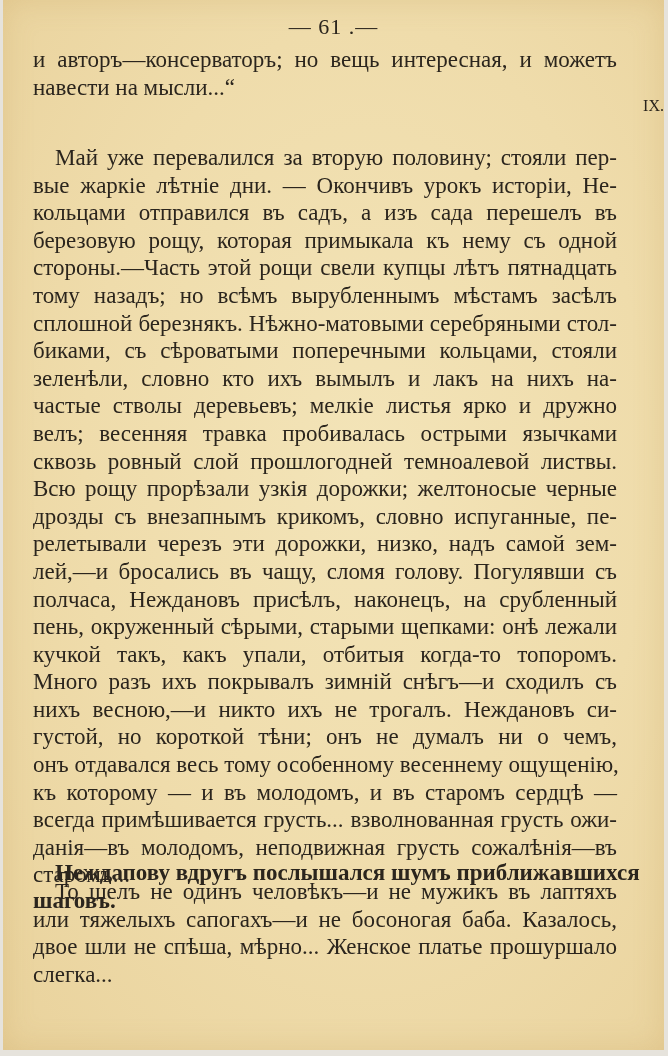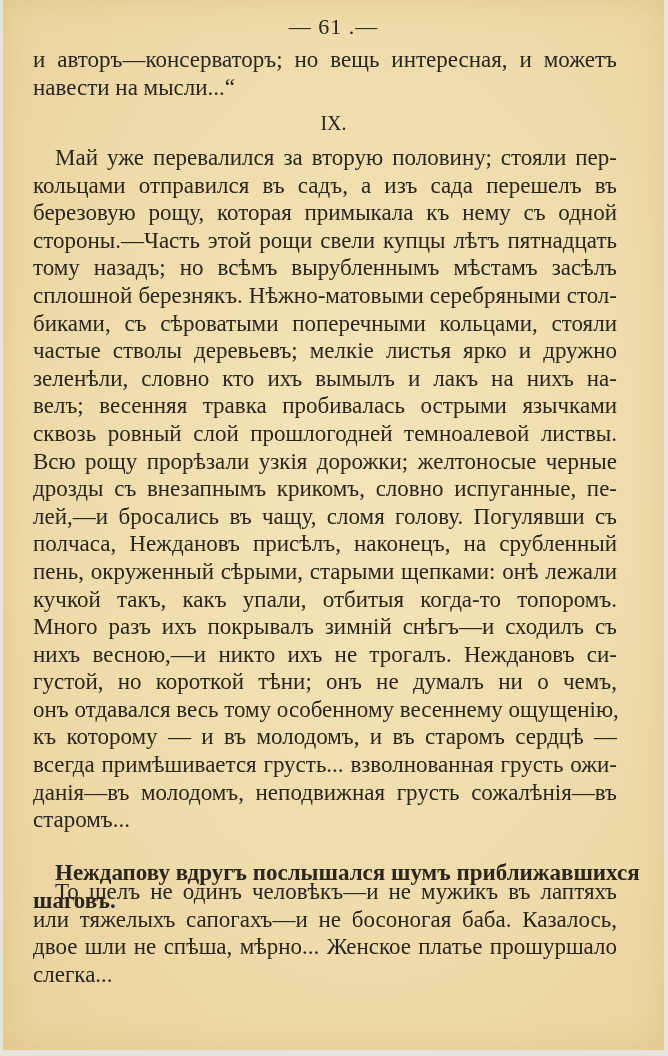--- a/index.html
+++ b/index.html
@@ -47,56 +47,58 @@
       height: 27.6px;
     }
     .line.last {
       text-align-last: left;
     }
     .line.indent {
       padding-left: 22px;
     }
     .chapter {
       position: absolute;
-      top: 112px;
+      top: 97px;
       left: 0;
       width: 100%;
-      text-align: center;
+      text-align: right;
       font-family: "Liberation Serif", serif;
-      font-size: 20px;
+      font-size: 16px;
       color: #2a241c;
     }
   </style>
 </head>
 <body>
 
 <div class="page">
   <div class="page-number">— 61 .—</div>
 
   <div class="text" style="top:46px;">
     <span class="line">и авторъ—консерваторъ; но вещь интересная, и можетъ</span>
     <span class="line last">навести на мысли...“</span>
   </div>
 
   <div class="chapter">IX.</div>
 
   <div class="text" style="top:144px;">
     <span class="line indent">Май уже перевалился за вторую половину; стояли пер-</span>
+    <span class="line">вые жаркіе лѣтніе дни. — Окончивъ урокъ исторіи, Не-</span>
     <span class="line">кольцами отправился въ садъ, а изъ сада перешелъ въ</span>
     <span class="line">березовую рощу, которая примыкала къ нему съ одной</span>
     <span class="line">стороны.—Часть этой рощи свели купцы лѣтъ пятнадцать</span>
     <span class="line">тому назадъ; но всѣмъ вырубленнымъ мѣстамъ засѣлъ</span>
     <span class="line">сплошной березнякъ. Нѣжно-матовыми серебряными стол-</span>
     <span class="line">биками, съ сѣроватыми поперечными кольцами, стояли</span>
+    <span class="line">зеленѣли, словно кто ихъ вымылъ и лакъ на нихъ на-</span>
     <span class="line">частые стволы деревьевъ; мелкіе листья ярко и дружно</span>
-    <span class="line">зеленѣли, словно кто ихъ вымылъ и лакъ на нихъ на-</span>
     <span class="line">велъ; весенняя травка пробивалась острыми язычками</span>
     <span class="line">сквозь ровный слой прошлогодней темноалевой листвы.</span>
     <span class="line">Всю рощу прорѣзали узкія дорожки; желтоносые черные</span>
     <span class="line">дрозды съ внезапнымъ крикомъ, словно испуганные, пе-</span>
+    <span class="line">релетывали черезъ эти дорожки, низко, надъ самой зем-</span>
     <span class="line">лей,—и бросались въ чащу, сломя голову. Погулявши съ</span>
     <span class="line">полчаса, Неждановъ присѣлъ, наконецъ, на срубленный</span>
     <span class="line">пень, окруженный сѣрыми, старыми щепками: онѣ лежали</span>
     <span class="line">кучкой такъ, какъ упали, отбитыя когда-то топоромъ.</span>
     <span class="line">Много разъ ихъ покрывалъ зимній снѣгъ—и сходилъ съ</span>
     <span class="line">нихъ весною,—и никто ихъ не трогалъ. Неждановъ си-</span>
     <span class="line">густой, но короткой тѣни; онъ не думалъ ни о чемъ,</span>
     <span class="line">онъ отдавался весь тому особенному весеннему ощущенію,</span>
     <span class="line">къ которому — и въ молодомъ, и въ старомъ сердцѣ —</span>
     <span class="line">всегда примѣшивается грусть... взволнованная грусть ожи-</span>

